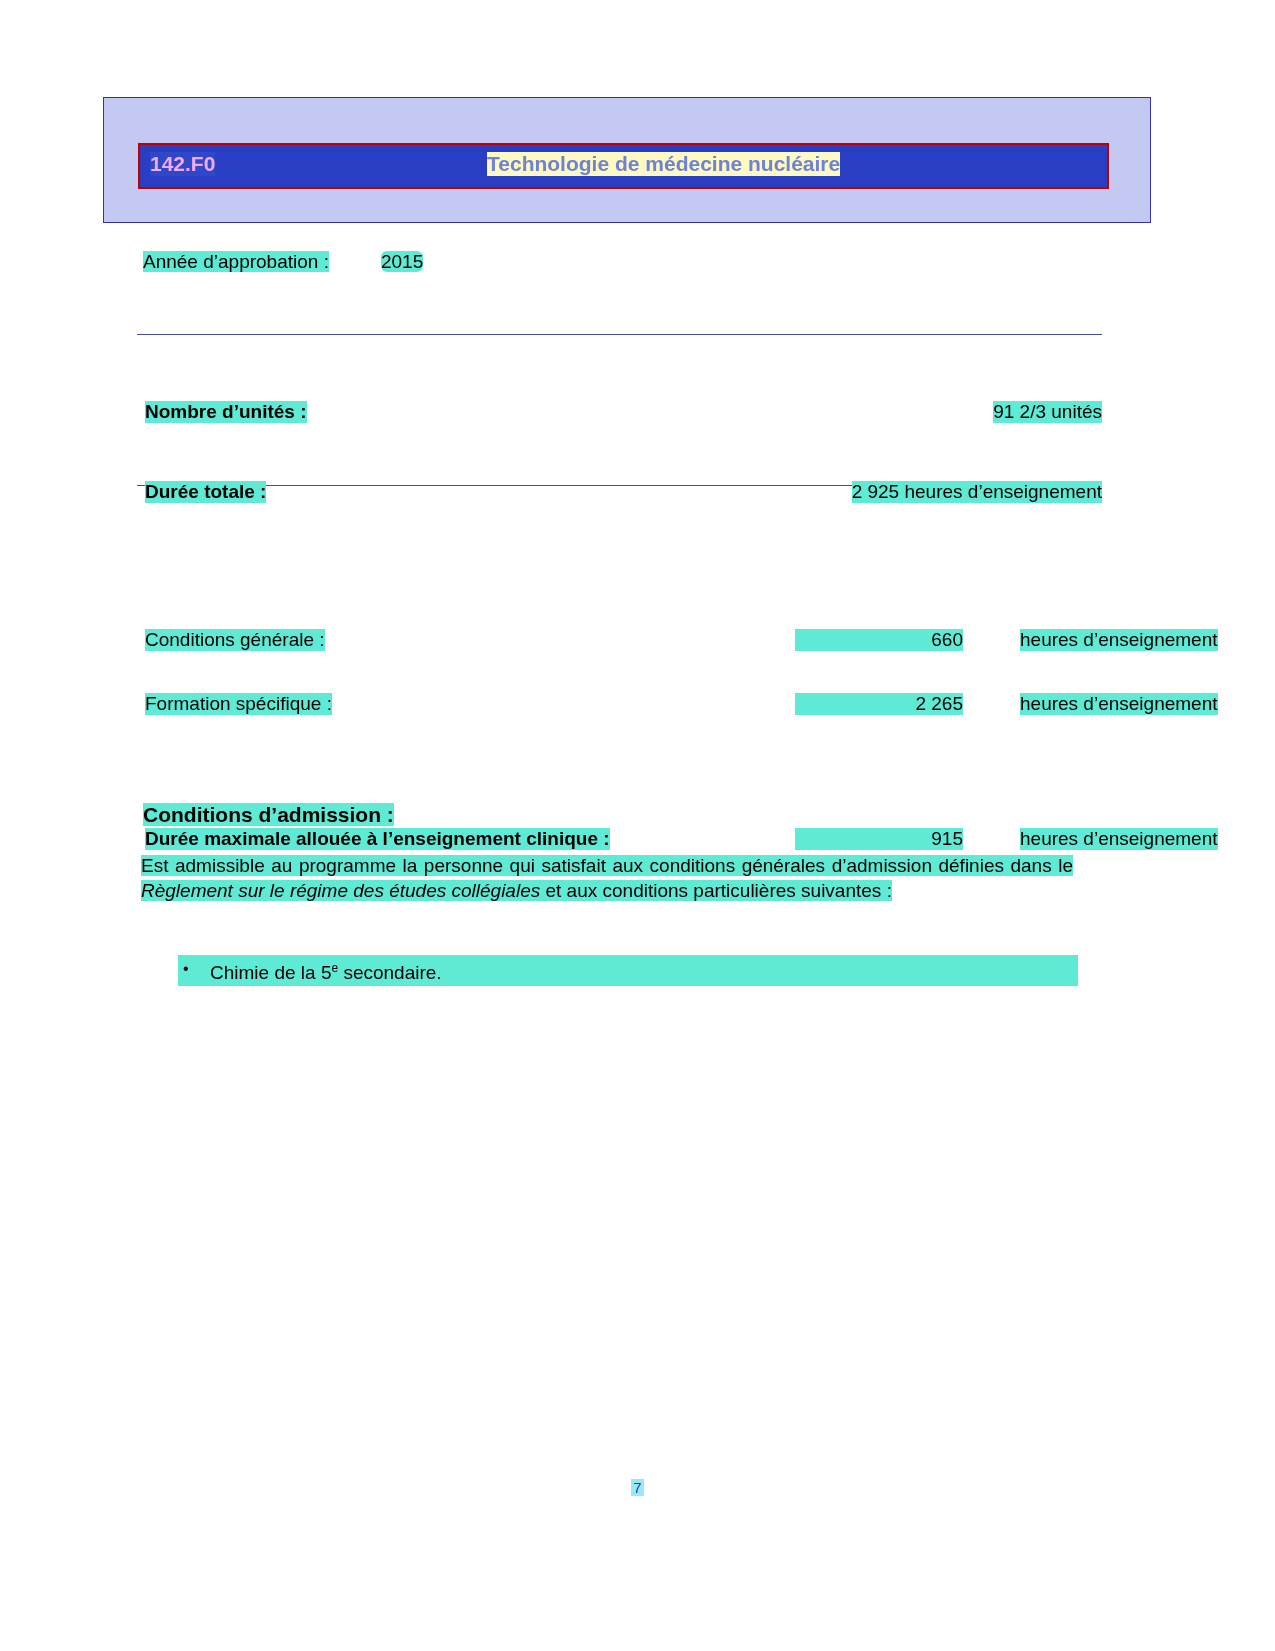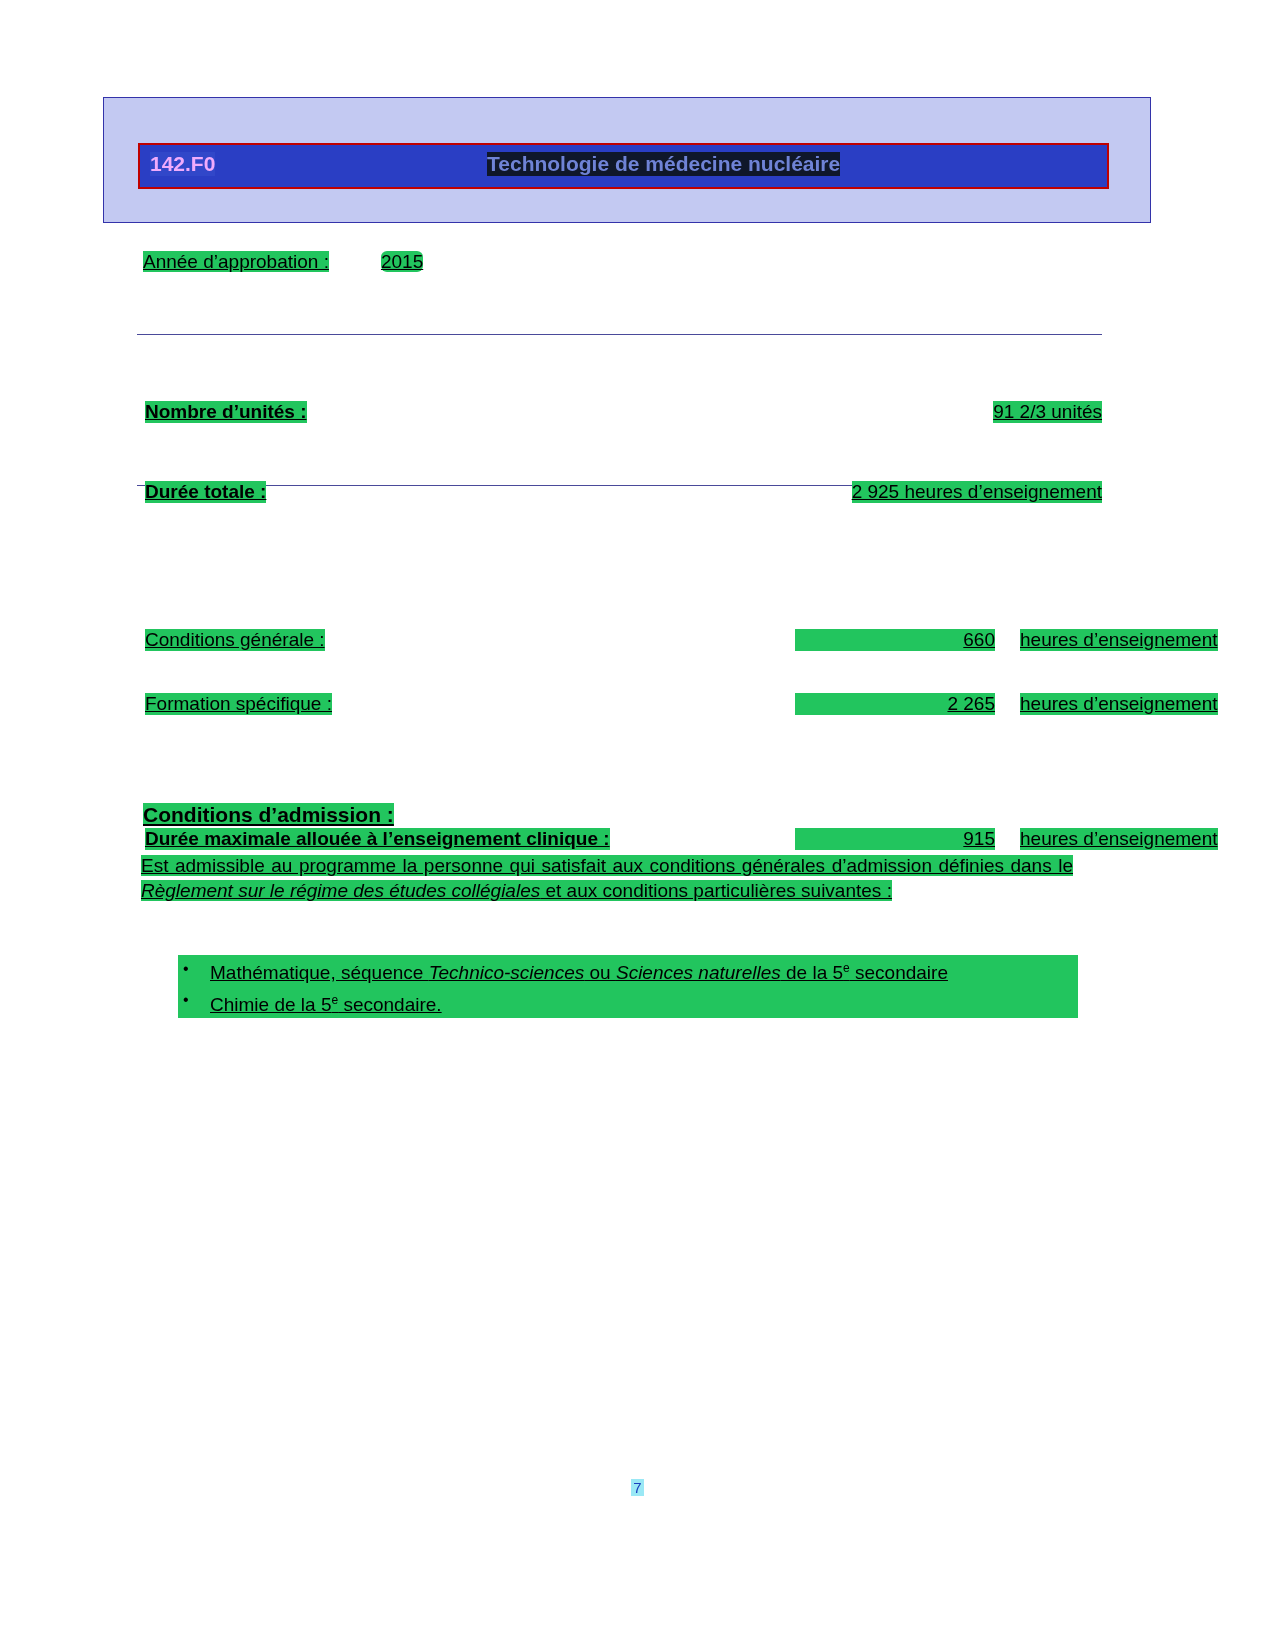--- a/index.html
+++ b/index.html
@@ -55,27 +55,26 @@
     letter-spacing: 0px;
     background: #3147c9;
   }
   .banner-title {
     position: absolute;
     left: 487px;
     top: 152px;
     font-size: 21px;
     font-weight: bold;
     color: #6f83d6;
-    background: #0f172a;
+    background: #fef9c3;
   }
 
   
   .hl {
-    background: #22c55e;
-    text-decoration: underline;
+    background: #5eead4;
   }
 
   
   .row {
     position: absolute;
     font-size: 19px;
     white-space: nowrap;
   }
   .lbl-bold { font-weight: bold; }
 
@@ -123,21 +122,21 @@
   .duree     { top: 450px; }
 
   .fgen      { top: 567px; }
   .fspec     { top: 600px; padding-left: 31px; }
   .clinique  { top: 704px; }
 
   
   .numcol {
     position: absolute;
     left: 650px;
-    width: 200px;
+    width: 168px;
     text-align: right;
   }
   .unitcol {
     position: absolute;
     left: 875px;
   }
 
   .cond-title {
     position: absolute;
     left: 143px;
@@ -237,23 +236,20 @@
   <div class="cond-title">
     <span class="hl">Conditions d’admission :</span>
   </div>
 
   <div class="para">
     <span class="hl">Est admissible au programme la personne qui satisfait aux conditions générales d’admission définies dans le </span><i class="hl">Règlement sur le régime des études collégiales</i><span class="hl"> et aux conditions particulières suivantes :</span>
   </div>
 
   <div class="bullets">
     <div class="bullet hl">
-      <span>Mathématique, séquence </span><i>Technico-sciences</i><span> ou </span><i>Sciences naturelles</i><span> de la 5<sup>e</sup> secondaire</span>
-    </div>
-    <div class="bullet hl">
       <span>Chimie de la 5<sup>e</sup> secondaire.</span>
     </div>
   </div>
 
   <div class="folio">
     <span>7</span>
   </div>
 
 </div>
 

